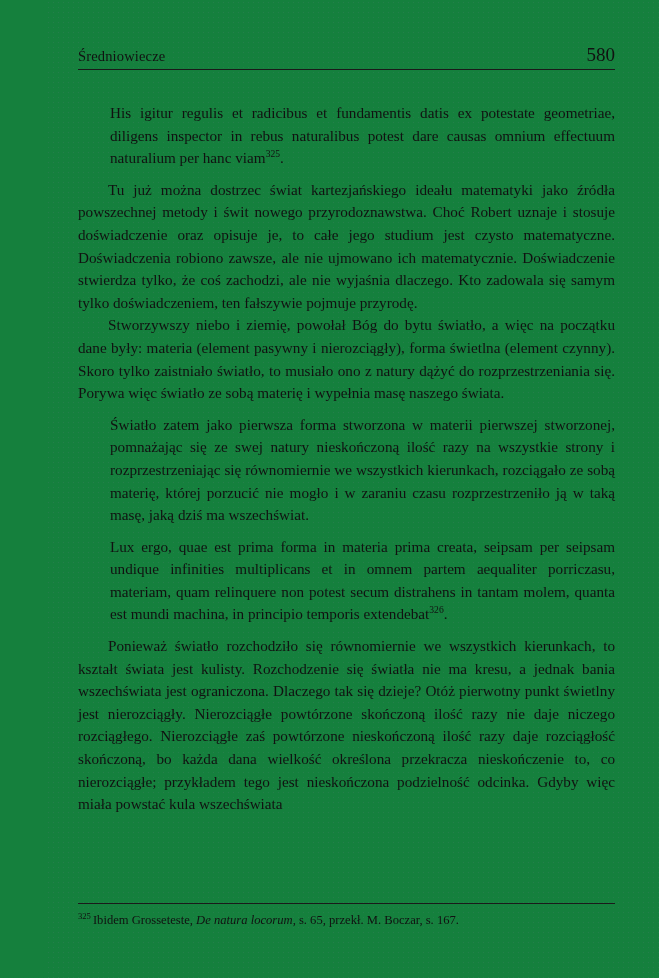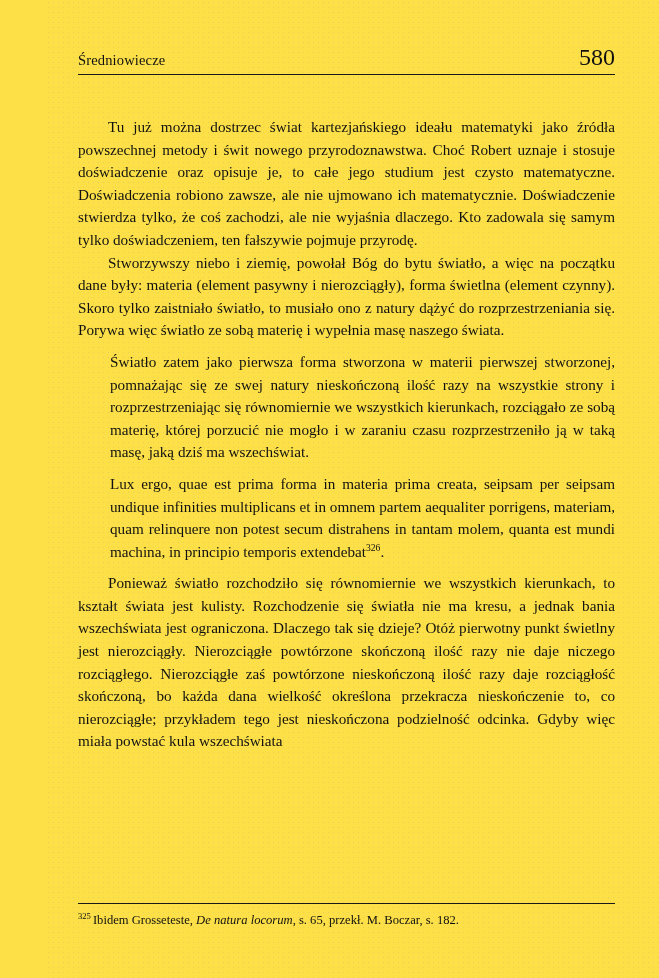--- a/index.html
+++ b/index.html
@@ -12,21 +12,21 @@
     height: 978px;
     overflow: hidden;
     font-family: "Liberation Serif", "DejaVu Serif", serif;
     color: #111111;
   }
 
   .page {
     position: relative;
     width: 659px;
     height: 978px;
-    background: #fde047;
+    background: #15803d;
     box-sizing: border-box;
   }
 
   
   .scan-texture {
     position: absolute;
     left: 46px;
     top: 0;
     right: 0;
     bottom: 0;
@@ -50,21 +50,21 @@
     align-items: baseline;
     justify-content: space-between;
     padding-top: 44px;
     padding-bottom: 3px;
   }
   .running-head-title {
     font-size: 14.5px;
     letter-spacing: 0.15px;
   }
   .running-head-folio {
-    font-size: 24px;
+    font-size: 19px;
   }
   .head-rule {
     height: 0;
     border-top: 1.6px solid #1a1a1a;
     margin-bottom: 14px;
   }
 
   
   .body-text p {
     margin: 0 0 0 0;
@@ -133,41 +133,42 @@
     <div class="head-rule"></div>
 
     <div class="body-text">
 
 
       <div class="gap-sm"></div>
 
 
       <div class="gap-sm"></div>
 
+      <p class="quote-block"><span>His igitur regulis et radicibus et fundamentis datis ex potestate geome­triae, diligens inspector in rebus naturalibus potest dare causas omnium effectuum naturalium per hanc viam</span><sup>325</sup><span>.</span></p>
 
       <div class="gap-sm"></div>
 
       <p class="indent-first">Tu już można dostrzec świat kartezjańskiego ideału matematyki jako źródła powszechnej metody i świt nowego przyrodoznawstwa. Choć Robert uznaje i stosuje doświadczenie oraz opisuje je, to całe jego studium jest czysto matematyczne. Doświadczenia robiono zawsze, ale nie ujmowano ich matema­tycznie. Doświadczenie stwierdza tylko, że coś zachodzi, ale nie wyjaśnia dlaczego. Kto zadowala się samym tylko doświadczeniem, ten fałszywie pojmu­je przyrodę.</p>
 
       <p class="indent-first">Stworzywszy niebo i ziemię, powołał Bóg do bytu światło, a więc na po­czątku dane były: materia (element pasywny i nierozciągły), forma świetlna (element czynny). Skoro tylko zaistniało światło, to musiało ono z natury dążyć do rozprzestrzeniania się. Porywa więc światło ze sobą materię i wypełnia ma­sę naszego świata.</p>
 
       <div class="gap-sm"></div>
 
       <p class="quote-block">Światło zatem jako pierwsza forma stworzona w materii pierwszej stwo­rzonej, pomnażając się ze swej natury nieskończoną ilość razy na wszyst­kie strony i rozprzestrzeniając się równomiernie we wszystkich kierun­kach, rozciągało ze sobą materię, której porzucić nie mogło i w zaraniu czasu rozprzestrzeniło ją w taką masę, jaką dziś ma wszechświat.</p>
 
       <div class="gap-sm"></div>
 
-      <p class="quote-block"><span>Lux ergo, quae est prima forma in materia prima creata, seipsam per sei­psam undique infinities multiplicans et in omnem partem aequaliter porri­gens, materiam, quam relinquere non potest secum distrahens in tantam molem, quanta est mundi machina, in principio temporis extendebat</span><sup>326</sup><span>.</span></p>
+      <p class="quote-block"><span>Lux ergo, quae est prima forma in materia prima creata, seipsam per sei­psam undique infinities multiplicans et in omnem partem aequaliter porri­czasu, materiam, quam relinquere non potest secum distrahens in tantam molem, quanta est mundi machina, in principio temporis extendebat</span><sup>326</sup><span>.</span></p>
 
       <div class="gap-sm"></div>
 
       <p class="indent-first">Ponieważ światło rozchodziło się równomiernie we wszystkich kierun­kach, to kształt świata jest kulisty. Rozchodzenie się światła nie ma kresu, a jednak bania wszechświata jest ograniczona. Dlaczego tak się dzieje? Otóż pierwotny punkt świetlny jest nierozciągły. Nierozciągłe powtórzone skończo­ną ilość razy nie daje niczego rozciągłego. Nierozciągłe zaś powtórzone nie­skończoną ilość razy daje rozciągłość skończoną, bo każda dana wielkość okre­ślona przekracza nieskończenie to, co nierozciągłe; przykładem tego jest nie­skończona podzielność odcinka. Gdyby więc miała powstać kula wszechświata</p>
 
     </div>
   </div>
 
   <div class="footnotes">
     <div class="fn-rule"></div>
 
-    <p class="footnote"><sup>325</sup><span>Ibidem Grosseteste, </span><span class="it">De natura locorum</span><span>, s. 65, przekł. M. Boczar, s. 182.</span></p>
+    <p class="footnote"><sup>325</sup><span>Ibidem Grosseteste, </span><span class="it">De natura locorum</span><span>, s. 65, przekł. M. Boczar, s. 167.</span></p>
 
   </div>
 </div>
 
 </body></html>

